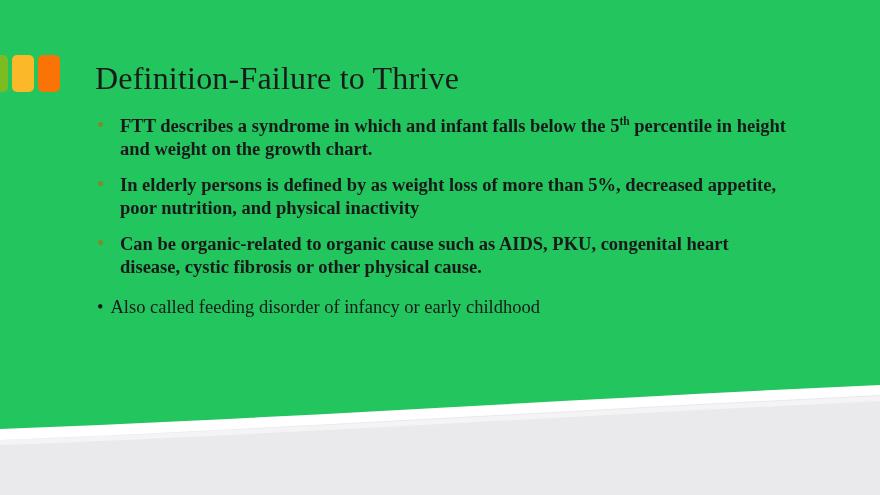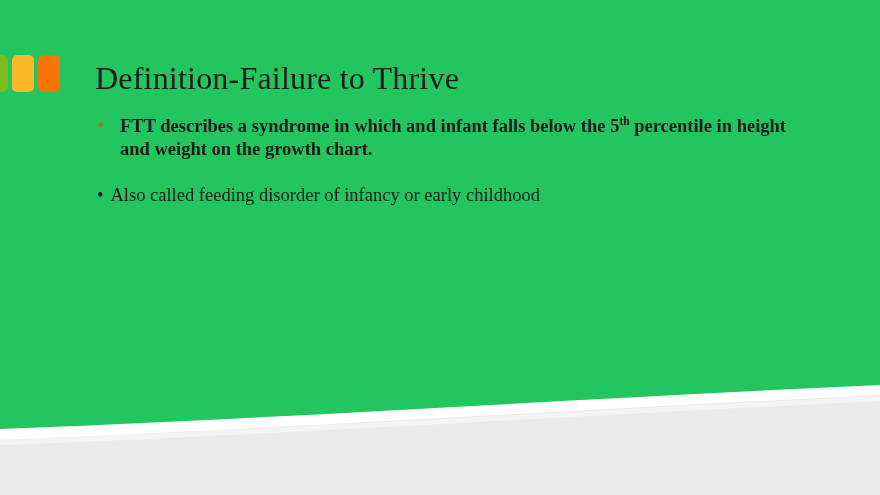--- a/index.html
+++ b/index.html
@@ -85,21 +85,21 @@
   .bullet sup {
     font-size: 0.62em;
     vertical-align: super;
     line-height: 0;
   }
 
   
   .bullet-plain {
     position: relative;
     padding-left: 5px;
-    margin-top: 23px;
+    margin-top: 17px;
     margin-bottom: 0;
     font-size: 18.5px;
     line-height: 23px;
     color: #1a1a1a;
   }
   .bullet-plain .inline-dot {
     margin-right: 7px;
   }
 </style>
 </head>
@@ -123,21 +123,29 @@
 
   <div class="title">Definition-Failure to Thrive</div>
 
   <div class="body">
 
     <div class="bullet">
       <span class="dot"></span>
       <span class="txt"><span>FTT describes a syndrome in which and infant falls below the 5</span><sup>th</sup><span> percentile in height and weight on the growth chart.</span></span>
     </div>
 
+    <div class="bullet">
+      <span class="dot"></span>
+      <span class="txt">In elderly persons is defined by as weight loss of more than 5%, decreased appetite, poor nutrition, and physical inactivity</span>
+    </div>
 
+    <div class="bullet">
+      <span class="dot"></span>
+      <span class="txt">Can be organic-related to organic cause such as AIDS, PKU, congenital heart disease, cystic fibrosis or other physical cause.</span>
+    </div>
 
 
     <div class="bullet-plain">
       <span class="inline-dot">•</span><span>Also called feeding disorder of infancy or early childhood</span>
     </div>
 
   </div>
 
 </div>
 

